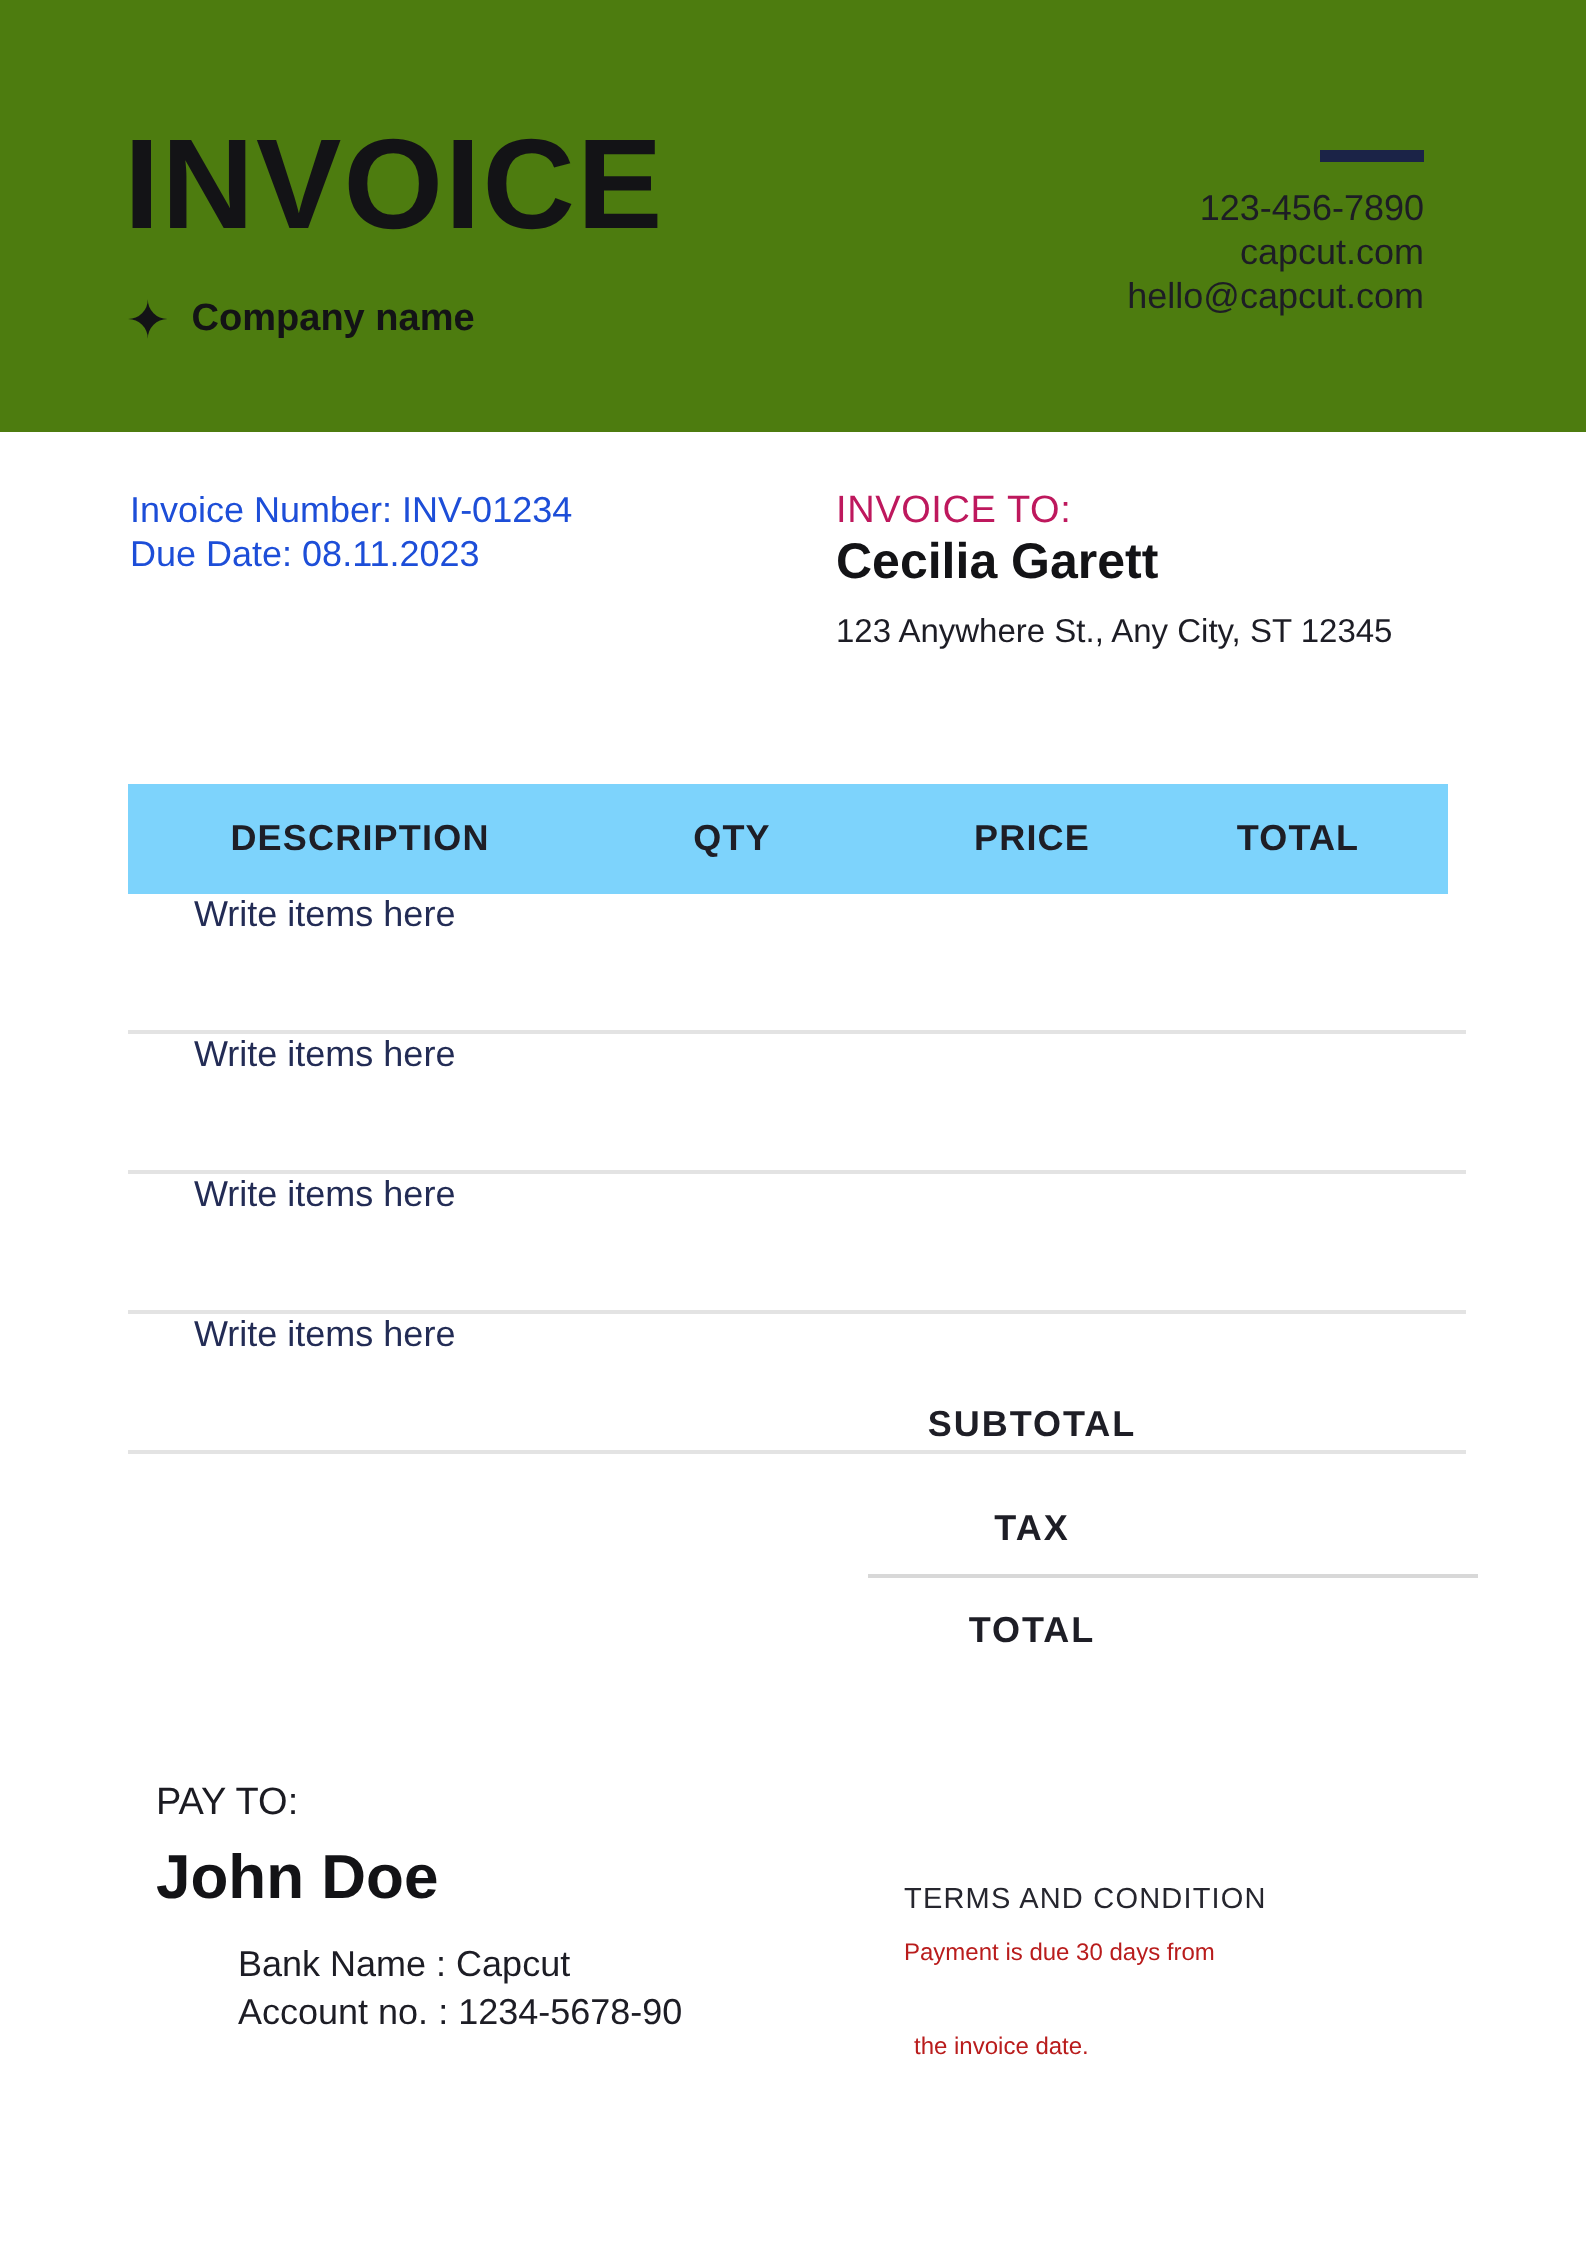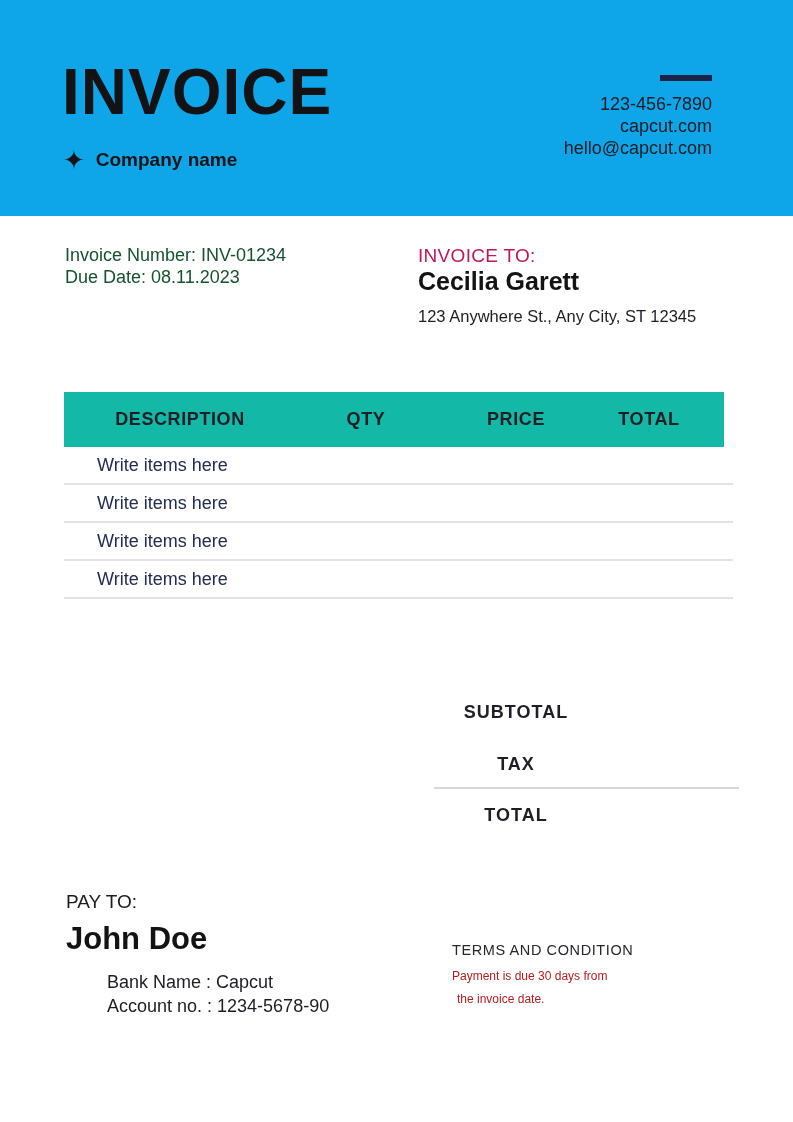--- a/index.html
+++ b/index.html
@@ -11,21 +11,21 @@
   .page {
     position:relative;
     width:793px; height:1122px;
     background:#ffffff;
     overflow:hidden;
   }
 
   
   .header-band {
     position:absolute; top:0; left:0; width:793px; height:216px;
-    background:#0ea5e9;
+    background:#4d7c0f;
   }
   .invoice-title {
     position:absolute; left:62px; top:60px;
     font-size:64px; font-weight:800; letter-spacing:1px;
     color:#131316; line-height:1;
   }
   .company-row {
     position:absolute; left:63px; top:147px;
     display:flex; align-items:center; gap:11px;
   }
@@ -37,66 +37,66 @@
     text-align:right; font-size:18px; line-height:22px; color:#1d1d25;
   }
   .accent-bar {
     width:52px; height:6px; background:#1b2347;
     margin-left:auto; margin-bottom:12px;
   }
 
   
   .meta-block {
     position:absolute; left:65px; top:244px;
-    font-size:18px; line-height:22px; color:#14532d;
+    font-size:18px; line-height:22px; color:#1d4ed8;
   }
   .billto-block { position:absolute; left:418px; top:245px; }
   .billto-heading { font-size:19px; color:#be185d; letter-spacing:0.3px; }
   .billto-name { font-size:25px; font-weight:800; color:#131316; }
   .billto-addr { font-size:16.5px; line-height:20px; color:#1d1d25; margin-top:10px; }
 
   
   .items-table { position:absolute; left:64px; top:392px; width:669px; }
   .items-head {
-    width:660px; height:55px; background:#14b8a6;
+    width:660px; height:55px; background:#7dd3fc;
     display:grid; grid-template-columns:232px 140px 160px 128px;
     align-items:center;
   }
   .items-head .col {
     text-align:center; font-weight:700; font-size:18px;
     letter-spacing:0.6px; color:#1e1e26;
   }
   .items-head .col:last-child { padding-right:22px; }
   .item-row {
-    height:38px; border-bottom:2px solid #e3e3e3;
-    display:flex; align-items:center; padding-left:33px;
+    height:70px; border-bottom:2px solid #e3e3e3;
+    display:flex; padding-left:33px;
     font-size:18px; color:#232c55;
   }
 
   
   .totals-block { position:absolute; left:434px; top:695px; width:305px; }
   .totals-label {
     width:164px; text-align:center; font-weight:700;
     font-size:18px; letter-spacing:1px; color:#1e1e26; line-height:18px;
   }
   .t-subtotal { padding-top:8px; }
   .t-tax { margin-top:34px; }
   .totals-divider { margin-top:14px; height:2px; width:305px; background:#d8d8d8; }
   .t-total { margin-top:17px; }
 
   
-  .payto-block { position:absolute; left:66px; top:891px; }
+  .payto-block { position:absolute; left:78px; top:891px; }
   .payto-heading { font-size:19px; color:#1b1b22; }
   .payto-name { font-size:31px; font-weight:800; color:#131316; margin-top:8px; }
   .payto-bank { font-size:18px; line-height:24px; color:#1d1d25; margin-top:13px;margin-left:41px; }
 
   .terms-block { position:absolute; left:452px; top:942px; }
   .terms-heading { font-size:14.5px; letter-spacing:0.6px; color:#26262e; }
   .terms-text { margin-top:7px; font-size:12px; line-height:23px; color:#b91c1c; }
-  .terms-line2 { padding-left:5px; }
+  .terms-line2 { padding-left:5px;margin-top:24px; }
 </style>
 </head>
 <body>
 
 <div class="page">
 
   <div class="header-band">
     <div class="invoice-title">INVOICE</div>
     <div class="company-row">
       <span class="sparkle">✦</span>

